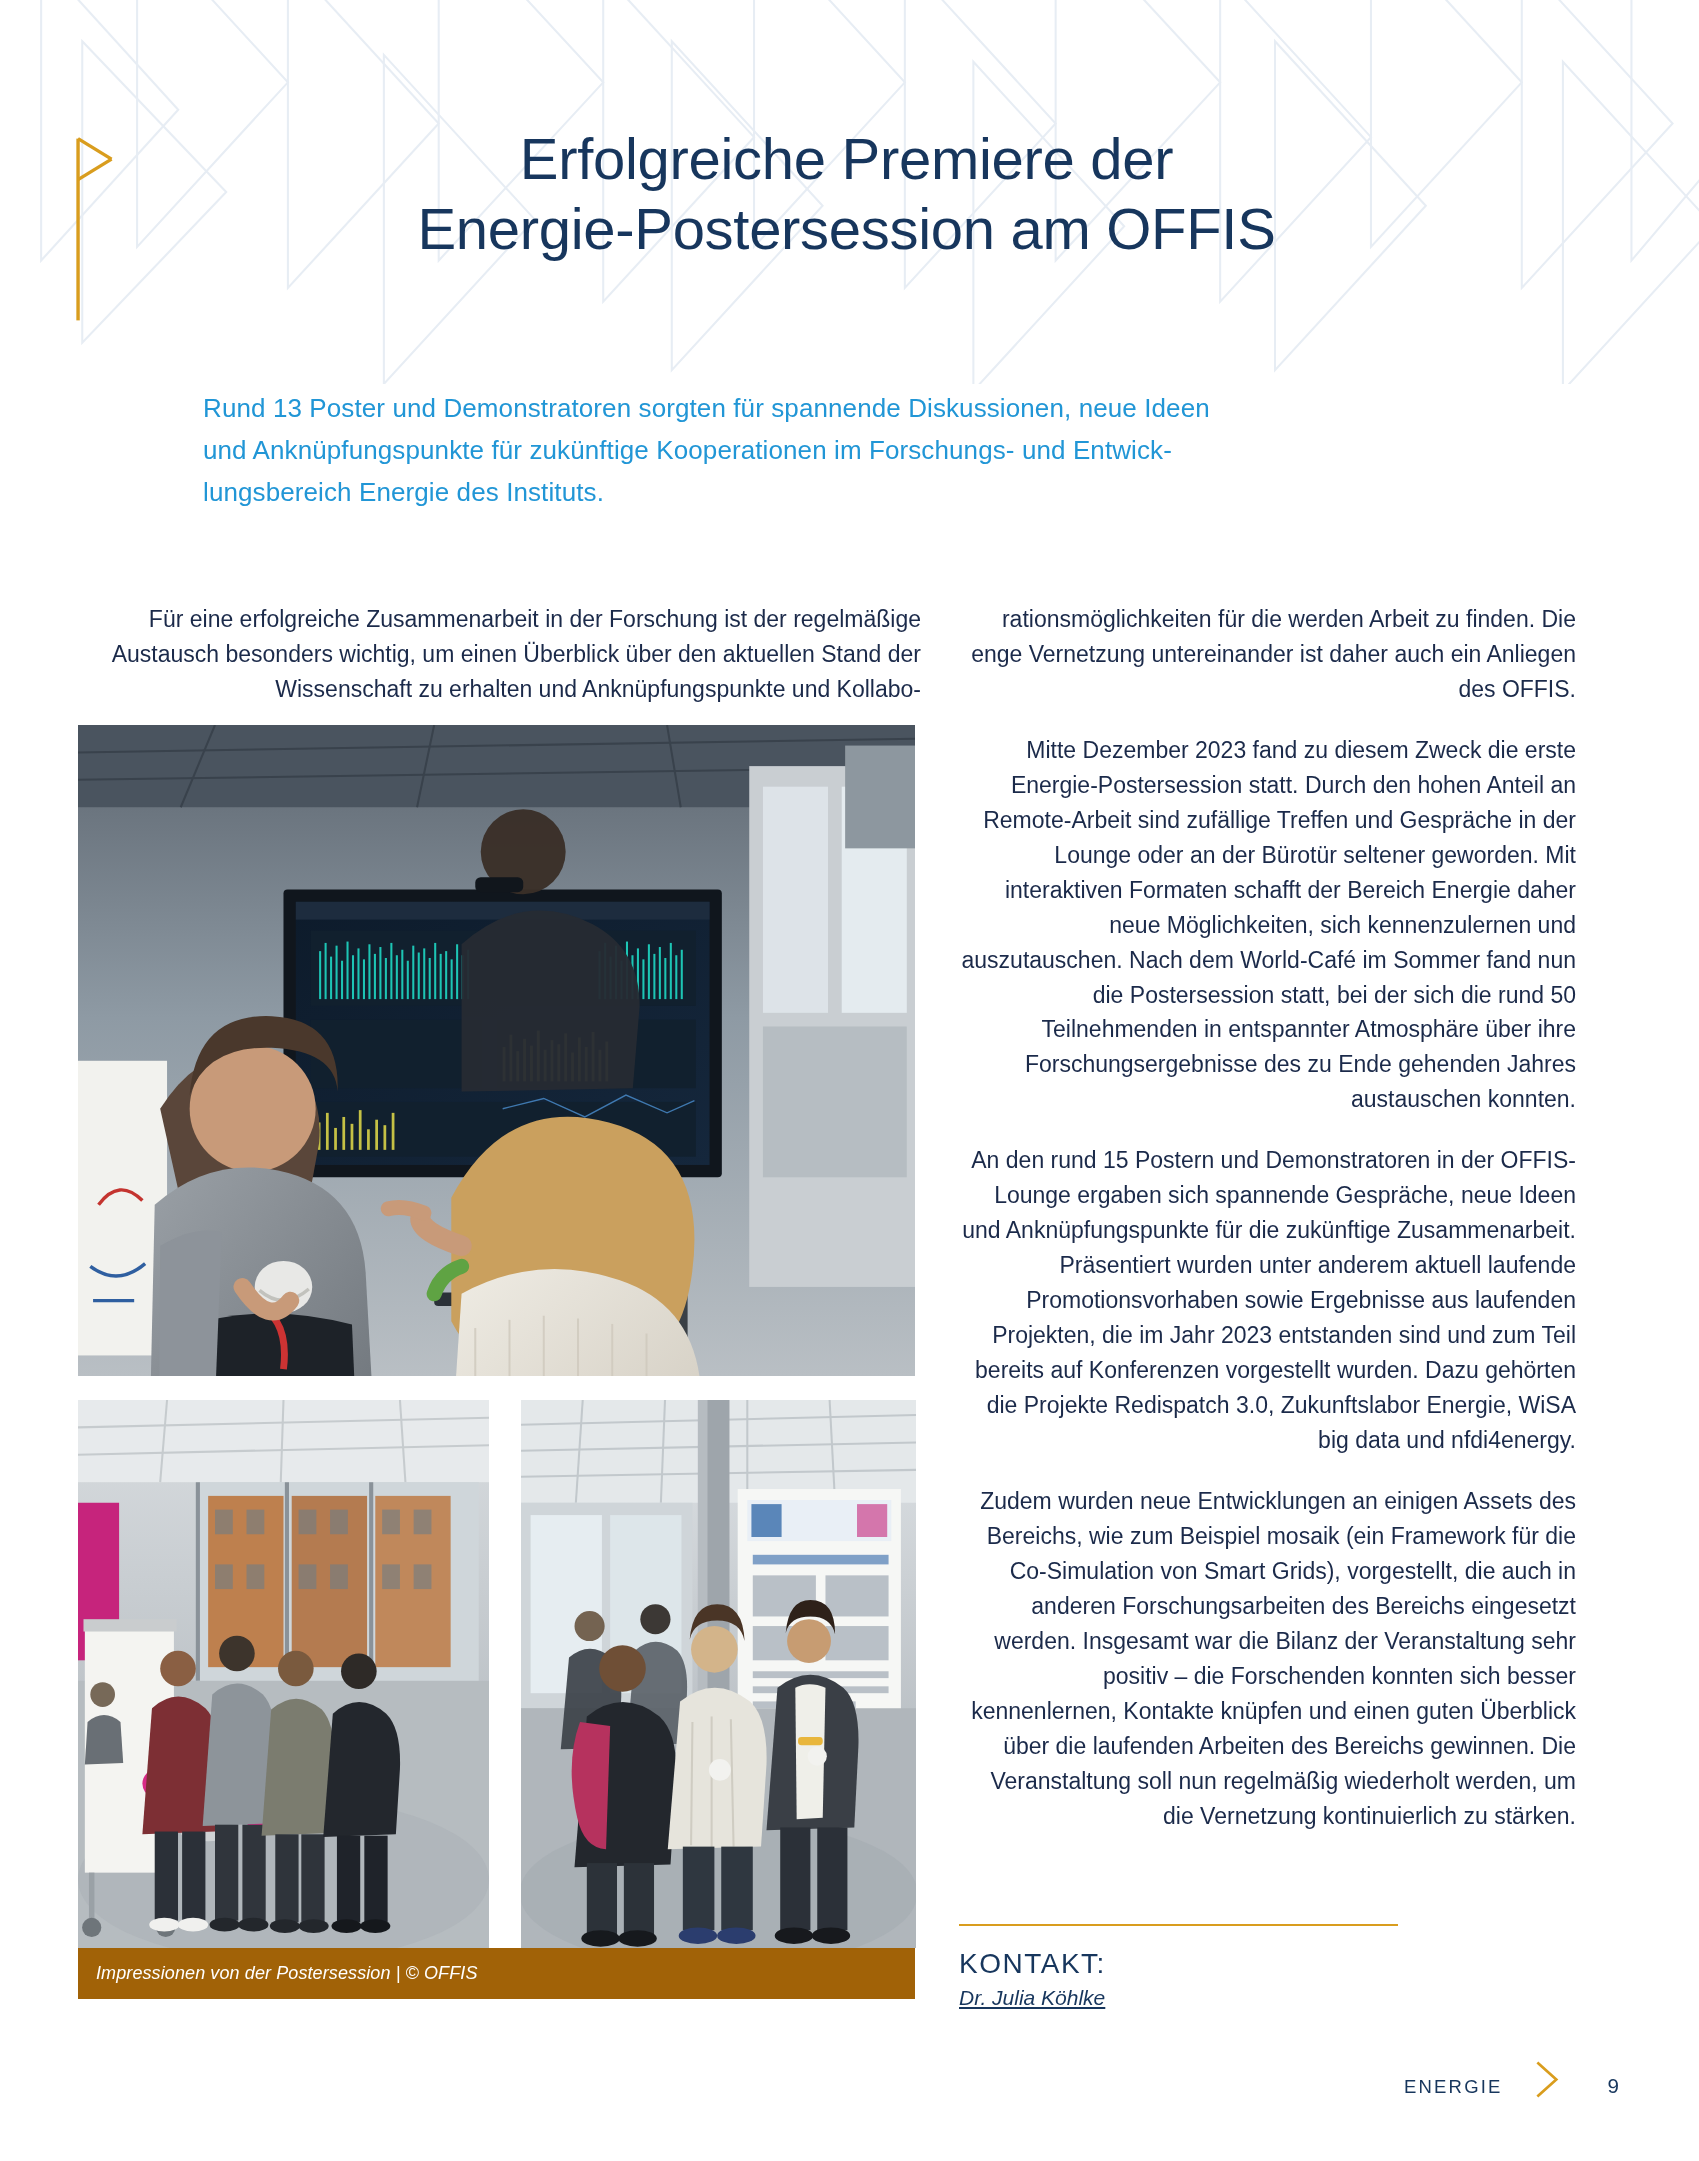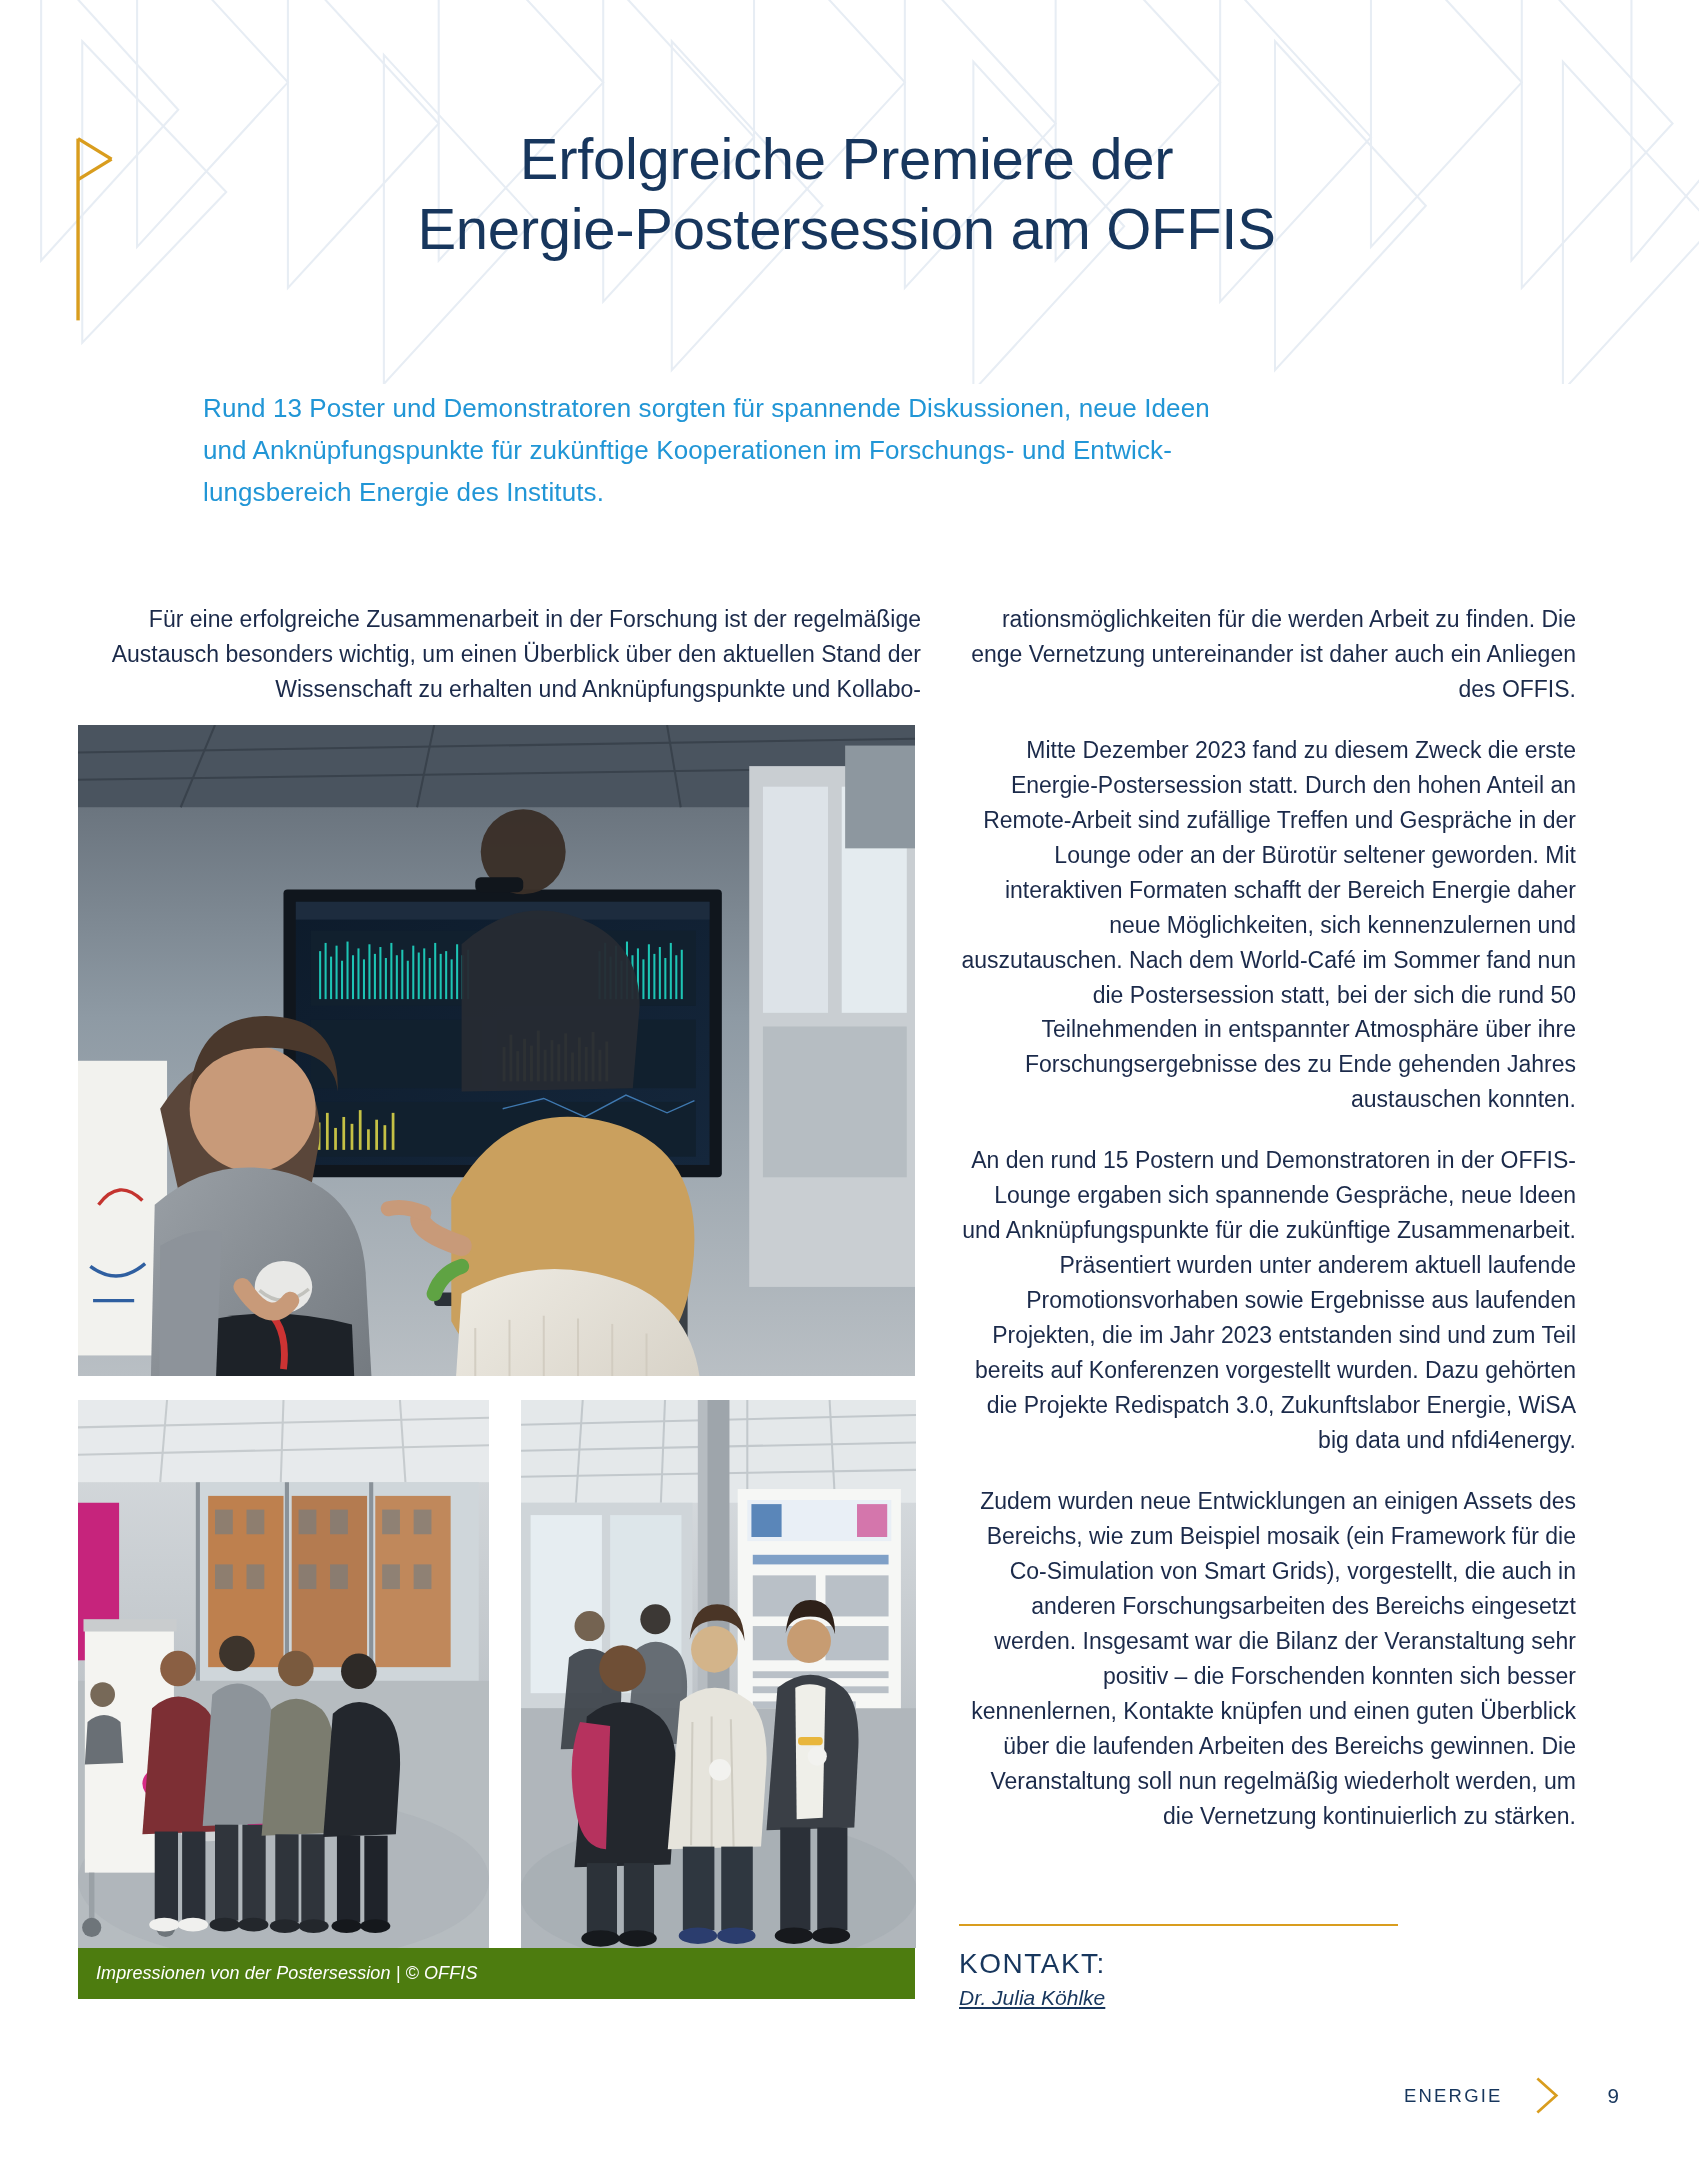--- a/index.html
+++ b/index.html
@@ -117,21 +117,21 @@
     top: 1400px;
     width: 395px;
     height: 548px;
   }
   .caption-bar {
     position: absolute;
     left: 78px;
     top: 1948px;
     width: 837px;
     height: 51px;
-    background: #4d7c0f;
+    background: #a16207;
     display: flex;
     align-items: center;
     padding-left: 18px;
   }
   .caption-bar span {
     color: #ffffff;
     font-size: 18px;
     font-style: italic;
     letter-spacing: 0.1px;
   }
@@ -159,23 +159,23 @@
     font-size: 21px;
     font-style: italic;
     color: #17365d;
     text-decoration: underline;
   }
 
   
   .footer {
     position: absolute;
     right: 81px;
-    bottom: 47px;
+    bottom: 63px;
     display: flex;
-    align-items: center;
+    align-items: flex-end;
     gap: 33px;
   }
   .footer .sec {
     font-size: 18.5px;
     letter-spacing: 2.2px;
     color: #17365d;
   }
   .footer .mark { width: 23px; height: 37px; }
   .footer .pg {
     font-size: 20.6px;

